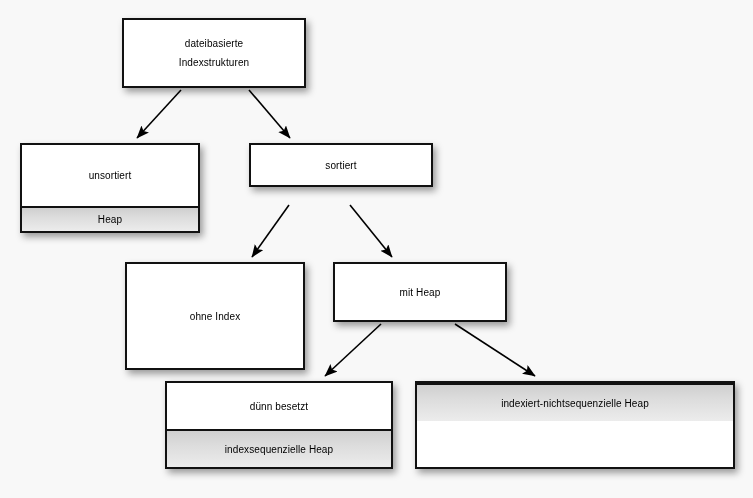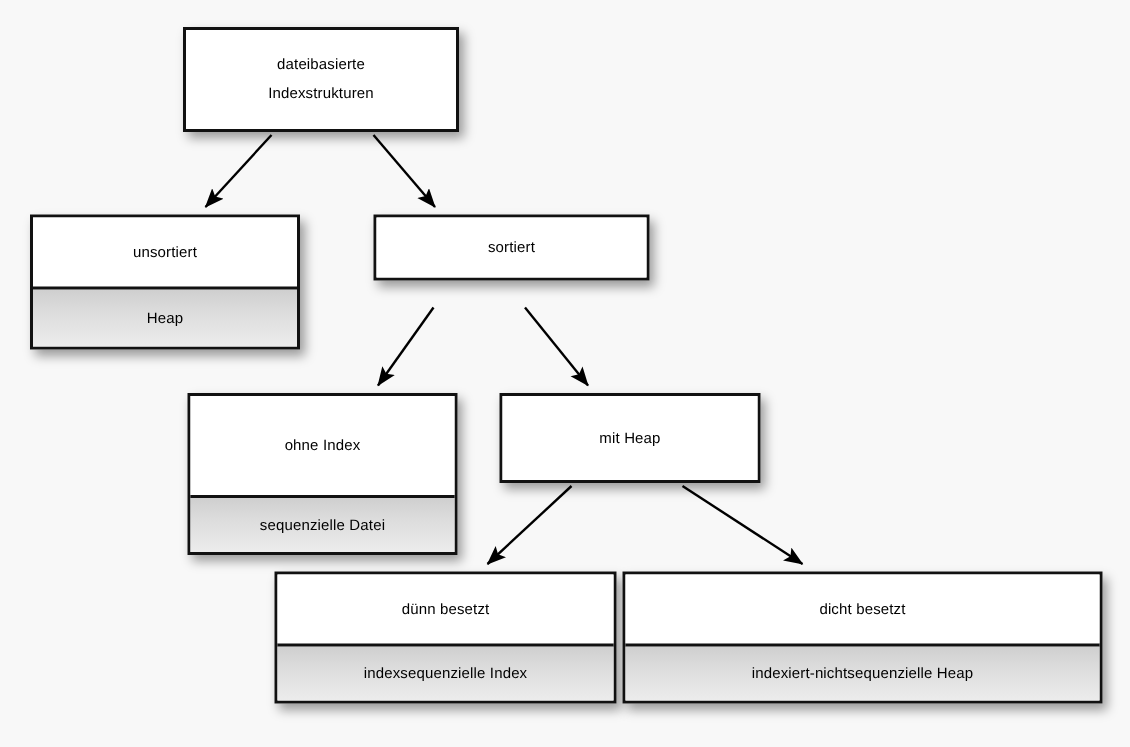--- a/index.html
+++ b/index.html
@@ -58,24 +58,24 @@
     background: linear-gradient(to bottom, #cfcfcf 0%, #dcdcdc 38%, #ececec 100%);
     border-top: 2px solid #111111;
     flex: 0 0 auto;
   }
   
   #node-root      { left: 122px; top: 18px;  width: 184px; height: 70px; }
   #node-unsorted  { left: 20px;  top: 143px; width: 180px; height: 90px; }
   #node-sorted    { left: 226px; top: 143px; width: 184px; height: 44px; margin-left: 23px; }
   #node-noindex   { left: 125px; top: 262px; width: 180px; height: 108px; }
   #node-withindex { left: 333px; top: 262px; width: 174px; height: 60px; }
-  #node-sparse    { left: 165px; top: 381px; width: 228px; height: 88px; margin-left: 18px; }
+  #node-sparse    { left: 165px; top: 381px; width: 228px; height: 88px; }
   #node-dense     { left: 415px; top: 381px; width: 320px; height: 88px; }
 
-  #node-unsorted  .cell.sub { height: 40px; }
+  #node-unsorted  .cell.sub { height: 25px; }
   #node-noindex   .cell.sub { height: 38px; }
   #node-sparse    .cell.sub { height: 38px; }
   #node-dense     .cell.sub { height: 38px; }
 </style>
 </head>
 <body>
 
 <div id="diagram-root">
 
   <svg id="edge-layer" viewBox="0 0 753 498">
@@ -103,30 +103,28 @@
     <div class="cell head">unsortiert</div>
     <div class="cell sub">Heap</div>
   </div>
 
   <div class="node" id="node-sorted">
     <div class="cell head">sortiert</div>
   </div>
 
   <div class="node" id="node-noindex">
     <div class="cell head">ohne Index</div>
-    <div class="cell sub">sequenzielle Datei</div>
   </div>
 
   <div class="node" id="node-withindex">
     <div class="cell head">mit Heap</div>
   </div>
 
   <div class="node" id="node-sparse">
     <div class="cell head">dünn besetzt</div>
-    <div class="cell sub">indexsequenzielle Index</div>
+    <div class="cell sub">indexsequenzielle Heap</div>
   </div>
 
   <div class="node" id="node-dense">
-    <div class="cell head">dicht besetzt</div>
     <div class="cell sub">indexiert-nichtsequenzielle Heap</div>
   </div>
 
 </div>
 
 </body></html>

